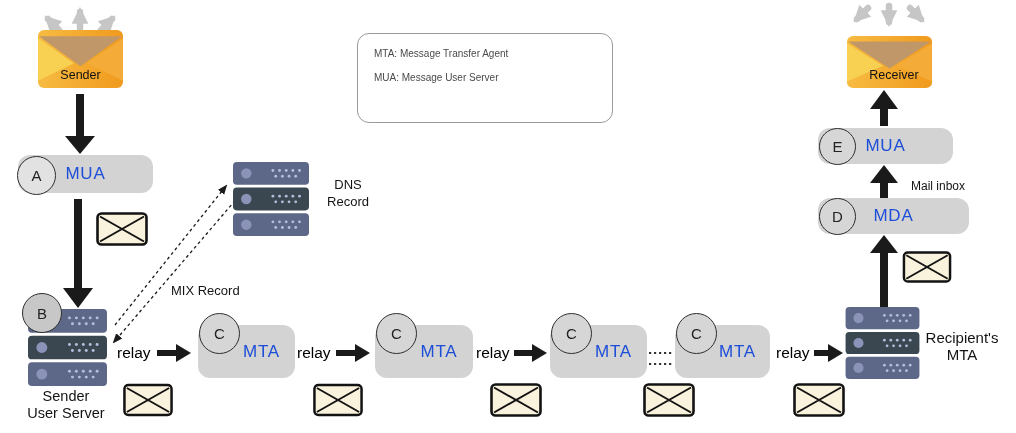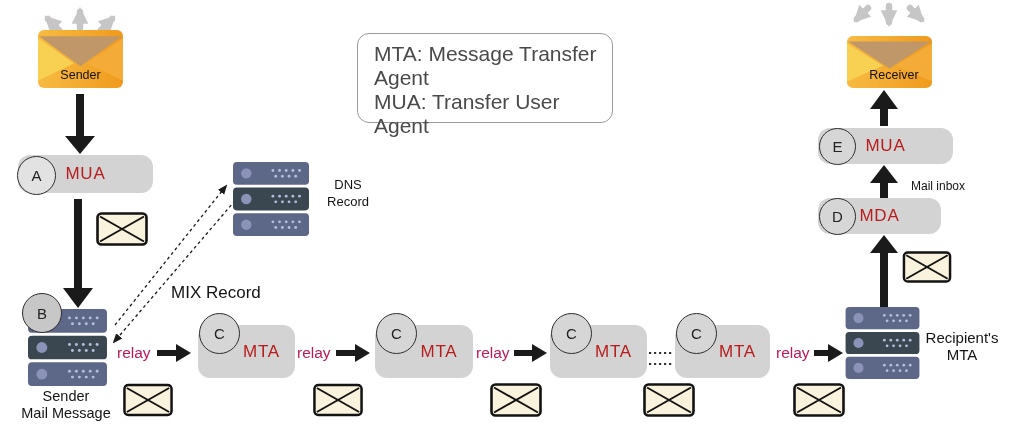--- a/index.html
+++ b/index.html
@@ -5,37 +5,37 @@
   html,body{margin:0;padding:0;background:#ffffff;}
   .canvas{
     position:relative;width:1016px;height:433px;background:#ffffff;
     font-family:"Liberation Sans",sans-serif;overflow:hidden;
   }
   .overlay{position:absolute;left:0;top:0;z-index:1;}
   .node-svg{position:absolute;z-index:2;}
   .pill{
     position:absolute;z-index:2;background:#d3d3d3;border-radius:12px;
     display:flex;align-items:center;justify-content:center;
-    font-size:17px;font-weight:500;color:#b91c1c;letter-spacing:0.8px;
+    font-size:17px;font-weight:500;color:#1d4ed8;letter-spacing:0.8px;
   }
   .pill.mta{padding-left:30px;box-sizing:border-box;}
   .badge{
     position:absolute;z-index:3;border-radius:50%;
     border:1.7px solid #2e2e2e;box-sizing:border-box;
     display:flex;align-items:center;justify-content:center;
     font-size:15px;color:#222;background:#d6d6d6;
   }
   .lbl{position:absolute;z-index:3;color:#141414;}
   .lbl.center{text-align:center;}
-  .relay{font-size:15.5px;color:#be185d;}
+  .relay{font-size:15.5px;color:#000000;}
   .legend{
     position:absolute;z-index:3;left:357px;top:33px;width:256px;height:90px;
     border:1.5px solid #9b9b9b;border-radius:12px;box-sizing:border-box;
     background:#ffffff;padding:8px 0 16px 16px;
-    font-size:21px;color:#4a4a4a;line-height:24px;
+    font-size:10px;color:#4a4a4a;line-height:24px;
   }
   .env{position:absolute;z-index:2;}
   .env-label{
     position:absolute;left:0;bottom:6px;width:100%;text-align:center;
     font-size:12.5px;font-weight:500;color:#111;z-index:3;
   }
 </style>
 </head>
 <body>
 
@@ -152,21 +152,21 @@
     </g>
 
     <g stroke="#333333" stroke-width="2" stroke-dasharray="2.2 2.8">
       <line x1="649" y1="353" x2="674" y2="353"></line>
       <line x1="649" y1="364" x2="674" y2="364"></line>
     </g>
   </svg>
 
   <div class="legend">
     <div>MTA: Message Transfer Agent</div>
-    <div>MUA: Transfer User Agent</div>
+    <div>MUA: Message User Server</div>
   </div>
 
   <div class="env" style="left:38px;top:30px;width:85px;height:58px">
     <svg width="85" height="58" viewBox="0 0 85 56" preserveAspectRatio="none">
         <use href="#orange-envelope"></use>
       </svg>
     <div class="env-label">Sender</div>
   </div>
 
   <div class="env" style="left:847px;top:36px;width:94px;height:52px">
@@ -182,21 +182,21 @@
   <div class="lbl center" style="left:318px;top:176px;width:60px;font-size:13px;line-height:17px">
     <div>DNS</div>
     <div>Record</div>
   </div>
 
   <svg class="node-svg" style="left:28px;top:309px" width="79" height="77">
       <use href="#server-rack"></use>
     </svg>
   <div class="lbl center" style="left:10px;top:388px;width:112px;font-size:14.5px;line-height:16.5px">
     <div>Sender</div>
-    <div>Mail Message</div>
+    <div>User Server</div>
   </div>
 
   <svg class="node-svg" style="left:845px;top:307px" width="75" height="72">
       <use href="#server-rack"></use>
     </svg>
   <div class="lbl center" style="left:914px;top:329px;width:96px;font-size:15px;line-height:17px">
     <div>Recipient's</div>
     <div>MTA</div>
   </div>
 
@@ -210,42 +210,42 @@
   <div class="pill mta" style="left:375px;top:325px;width:98px;height:53px">
     <span>MTA</span>
   </div>
   <div class="pill mta" style="left:550px;top:325px;width:97px;height:53px">
     <span>MTA</span>
   </div>
   <div class="pill mta" style="left:675px;top:325px;width:95px;height:53px">
     <span>MTA</span>
   </div>
 
-  <div class="pill" style="left:818px;top:198px;width:123px;height:36px">
+  <div class="pill" style="left:818px;top:198px;width:151px;height:36px">
     <span>MDA</span>
   </div>
   <div class="pill" style="left:818px;top:128px;width:135px;height:36px">
     <span>MUA</span>
   </div>
 
   <div class="badge" style="left:17px;top:156px;width:39px;height:39px;background:#e2e2e2">A</div>
   <div class="badge" style="left:22px;top:293px;width:40px;height:40px;background:#c7c7c7">B</div>
   <div class="badge" style="left:199px;top:313px;width:41px;height:41px">C</div>
   <div class="badge" style="left:376px;top:313px;width:41px;height:41px">C</div>
   <div class="badge" style="left:551px;top:313px;width:41px;height:41px">C</div>
   <div class="badge" style="left:676px;top:313px;width:41px;height:41px">C</div>
   <div class="badge" style="left:819px;top:198px;width:37px;height:37px">D</div>
   <div class="badge" style="left:819px;top:128px;width:37px;height:37px">E</div>
 
   <div class="lbl relay" style="left:117px;top:344px">relay</div>
   <div class="lbl relay" style="left:297px;top:344px">relay</div>
   <div class="lbl relay" style="left:476px;top:344px">relay</div>
   <div class="lbl relay" style="left:776px;top:344px">relay</div>
 
-  <div class="lbl" style="left:171px;top:283px;font-size:17px;font-weight:500">MIX Record</div>
+  <div class="lbl" style="left:171px;top:283px;font-size:13px;font-weight:500">MIX Record</div>
   <div class="lbl" style="left:911px;top:179px;font-size:12px">Mail inbox</div>
 
   <svg class="node-svg" style="left:96px;top:212px" width="52" height="34">
       <use href="#mail-letter"></use>
     </svg>
   <svg class="node-svg" style="left:123px;top:383px" width="50" height="34">
       <use href="#mail-letter"></use>
     </svg>
   <svg class="node-svg" style="left:313px;top:383px" width="50" height="34">
       <use href="#mail-letter"></use>

